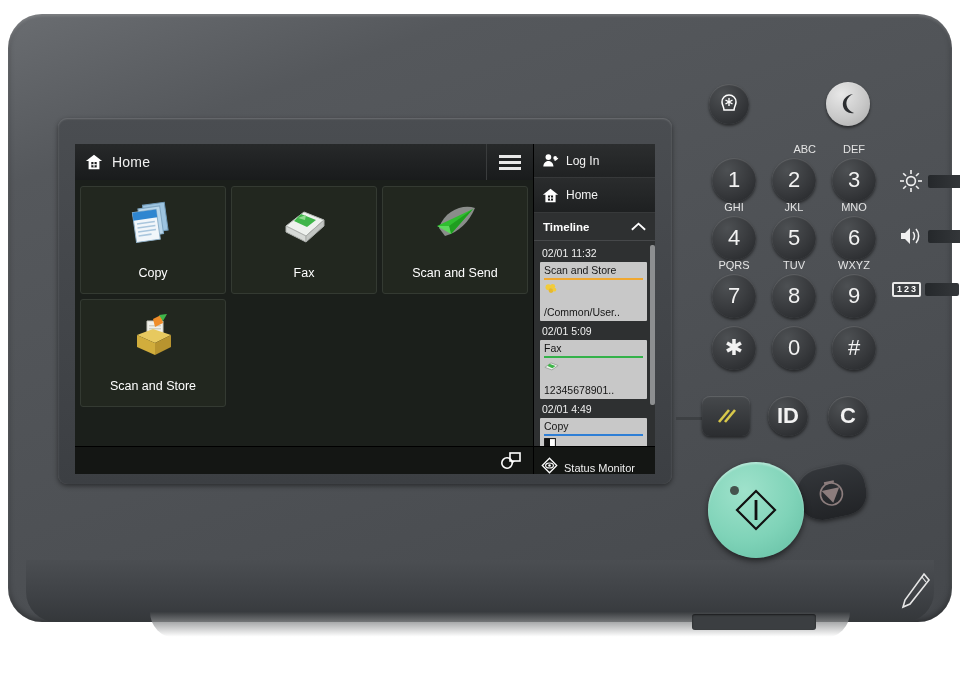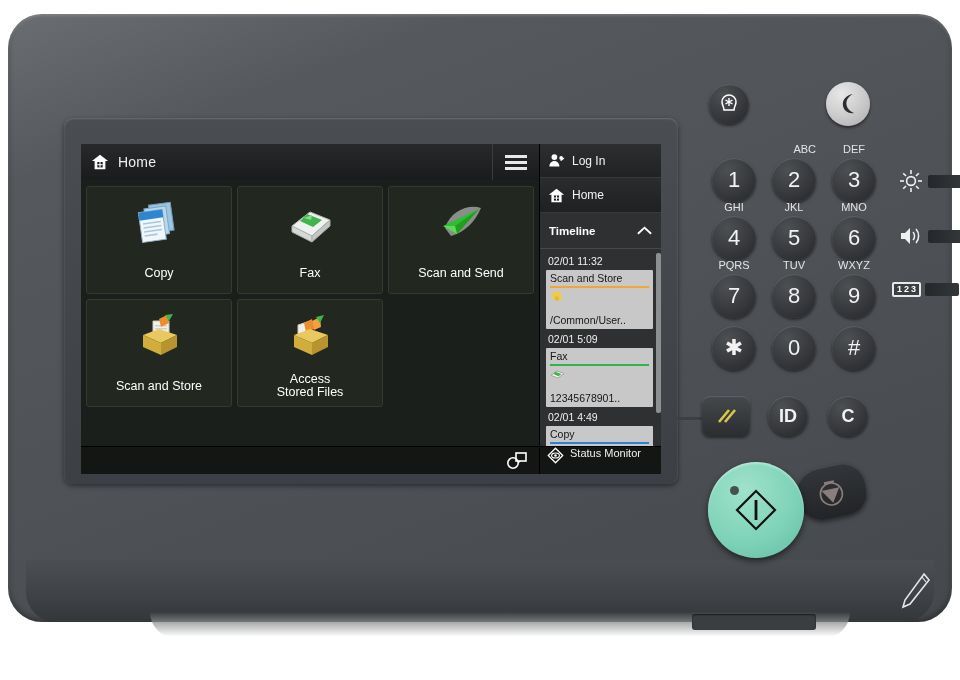--- a/index.html
+++ b/index.html
@@ -31,21 +31,21 @@
     position:absolute;left:692px;top:614px;width:124px;height:16px;
     background:#3b3e41;border-radius:3px;
     box-shadow:inset 0 1px 2px rgba(0,0,0,.6);
   }
 
   
   .stylus{position:absolute;left:898px;top:570px;width:34px;height:42px;}
 
   
   .bezel{
-    position:absolute;left:64px;top:118px;width:614px;height:366px;
+    position:absolute;left:58px;top:118px;width:614px;height:366px;
     border-radius:9px;
     background:linear-gradient(180deg,#4a4d51 0%,#3c3f43 100%);
     box-shadow:inset 0 1px 2px rgba(255,255,255,.2),0 2px 5px rgba(0,0,0,.45);
   }
   .screen{
     position:absolute;left:17px;top:26px;width:580px;height:330px;
     background:#101310;overflow:hidden;
     box-shadow:inset 0 0 6px rgba(0,0,0,.9);
   }
 
@@ -88,53 +88,53 @@
   .help-ic{width:24px;height:20px;margin-right:10px;}
 
   
   .side{position:absolute;left:458px;top:0;width:122px;height:330px;
     background:#1a1c1d;border-left:1px solid #000;}
   .srow{height:34px;display:flex;align-items:center;padding-left:8px;
     border-bottom:1px solid #37393a;box-sizing:border-box;}
   .srow .t{color:#f2f2f2;font-size:12px;margin-left:7px;}
   .srow.login{background:linear-gradient(180deg,#2c2e2f,#202223);}
   .srow.home{background:linear-gradient(180deg,#2a2c2d,#1e2021);height:35px;}
-  .tl-head{height:36px;display:flex;align-items:center;justify-content:space-between;
+  .tl-head{height:28px;display:flex;align-items:center;justify-content:space-between;
     padding:0 9px 0 9px;background:#2e3031;border-bottom:1px solid #46484a;
     box-sizing:border-box;}
   .tl-head .t{color:#fff;font-size:11.5px;font-weight:bold;}
   .tl-body{position:relative;height:205px;background:#2e3031;overflow:hidden;
     padding:3px 9px 0 6px;box-sizing:border-box;}
   .tl-date{color:#f0f0f0;font-size:10.5px;padding:3px 0 3px 2px;}
   .tl-card{background:#c8c8c8;border-radius:1px;padding:2px 4px 3px 4px;margin-bottom:1px;}
   .tl-card .job{color:#151515;font-size:10.5px;line-height:13px;}
   .tl-rule{height:2px;margin:1px 0 2px 0;}
   .tl-det{display:flex;gap:12px;flex-direction:column;}
   .tl-det .dt{color:#151515;font-size:10.5px;white-space:nowrap;overflow:hidden;}
   .badge{background:#111;color:#fff;font-size:9.5px;font-weight:bold;
     padding:1px 4px;border-radius:1px;margin-left:auto;}
   .tl-scroll{position:absolute;right:1px;top:4px;width:5px;height:160px;
     background:#8d8f91;border-radius:2px;}
   .statusrow{position:absolute;left:0;bottom:0;width:122px;height:28px;
-    background:#141614;border-top:1px solid #000;display:flex;align-items:flex-start;
+    background:#141614;border-top:1px solid #000;display:flex;align-items:flex-end;
     padding-left:7px;box-sizing:border-box;}
   .statusrow .t{color:#efefef;font-size:11px;margin-left:6px;}
 
   
   .hwbtn{position:absolute;border-radius:50%;
     background:radial-gradient(circle at 35% 28%,#4d5053 0%,#37393c 55%,#232528 100%);
     box-shadow:0 2px 3px rgba(0,0,0,.5),inset 0 1px 1px rgba(255,255,255,.16);
     display:flex;align-items:center;justify-content:center;
     color:#f2f2f2;}
   .num{width:44px;height:44px;font-size:22px;}
   .numlab{position:absolute;color:#e4e4e4;font-size:11px;text-align:center;width:44px;}
   .power{width:40px;height:40px;}
   .energy{width:44px;height:44px;
     background:radial-gradient(circle at 35% 28%,#e8e8e8 0%,#c9c9c9 55%,#a9a9a9 100%);}
-  .fn{width:40px;height:40px;font-size:18px;font-weight:bold;}
+  .fn{width:40px;height:40px;font-size:22px;font-weight:bold;}
   .resetbtn{position:absolute;width:48px;height:40px;border-radius:8px;
     background:linear-gradient(180deg,#46494c,#2b2d30);
     box-shadow:0 2px 3px rgba(0,0,0,.5),inset 0 1px 1px rgba(255,255,255,.15);
     display:flex;align-items:center;justify-content:center;}
   .resetline{position:absolute;left:676px;top:417px;width:30px;height:3px;background:#3d4043;}
   .startbtn{position:absolute;left:708px;top:462px;width:96px;height:96px;border-radius:50%;
     background:radial-gradient(circle at 38% 30%,#9fe2cb 0%,#7fd3b8 55%,#62bda2 100%);
     box-shadow:0 3px 6px rgba(0,0,0,.55),inset 0 2px 2px rgba(255,255,255,.35);
     display:flex;align-items:center;justify-content:center;}
   .startled{position:absolute;left:22px;top:24px;width:9px;height:9px;border-radius:50%;
@@ -236,32 +236,20 @@
               </g>
           <path d="M30 10 L38 6 L40 14 L32 18 Z" fill="#ef8d2a"></path>
           <path d="M36 6 L44 5 L40 12 Z" fill="#3fb54a"></path>
           <path d="M14 26 L30 20 L48 26 L32 34 Z" fill="#e7c95f"></path>
           <path d="M14 26 L14 38 L32 46 L32 34 Z" fill="#d1ad3c"></path>
           <path d="M32 34 L48 26 L48 38 L32 46 Z" fill="#b8942f"></path>
         </svg>
         <span class="lbl">Scan and Store</span>
       </div>
 
-      <div class="tile">
-        <svg class="ic" viewBox="0 0 60 54">
-          <path d="M18 16 L30 12 L30 26 L18 28 Z" fill="#f0f0ea" stroke="#c9c9bd"></path>
-          <path d="M24 14 L32 10 L34 20 L26 23 Z" fill="#ef8d2a"></path>
-          <path d="M32 12 L40 8 L41 18 L34 21 Z" fill="#f5a03f"></path>
-          <path d="M36 8 L44 6 L40 14 Z" fill="#3fb54a"></path>
-          <path d="M14 26 L30 20 L48 26 L32 34 Z" fill="#e7c95f"></path>
-          <path d="M14 26 L14 38 L32 46 L32 34 Z" fill="#d1ad3c"></path>
-          <path d="M32 34 L48 26 L48 38 L32 46 Z" fill="#b8942f"></path>
-        </svg>
-        <span class="lbl two"><span>Access</span><br><span>Stored Files</span></span>
-      </div>
 
 
     </div>
 
     <div class="pager">
       <span class="arr">‹</span>
       <div class="pbar">
             <span id="pfill" style="width: 35%;"></span>
           </div>
       <span class="arr">›</span>

